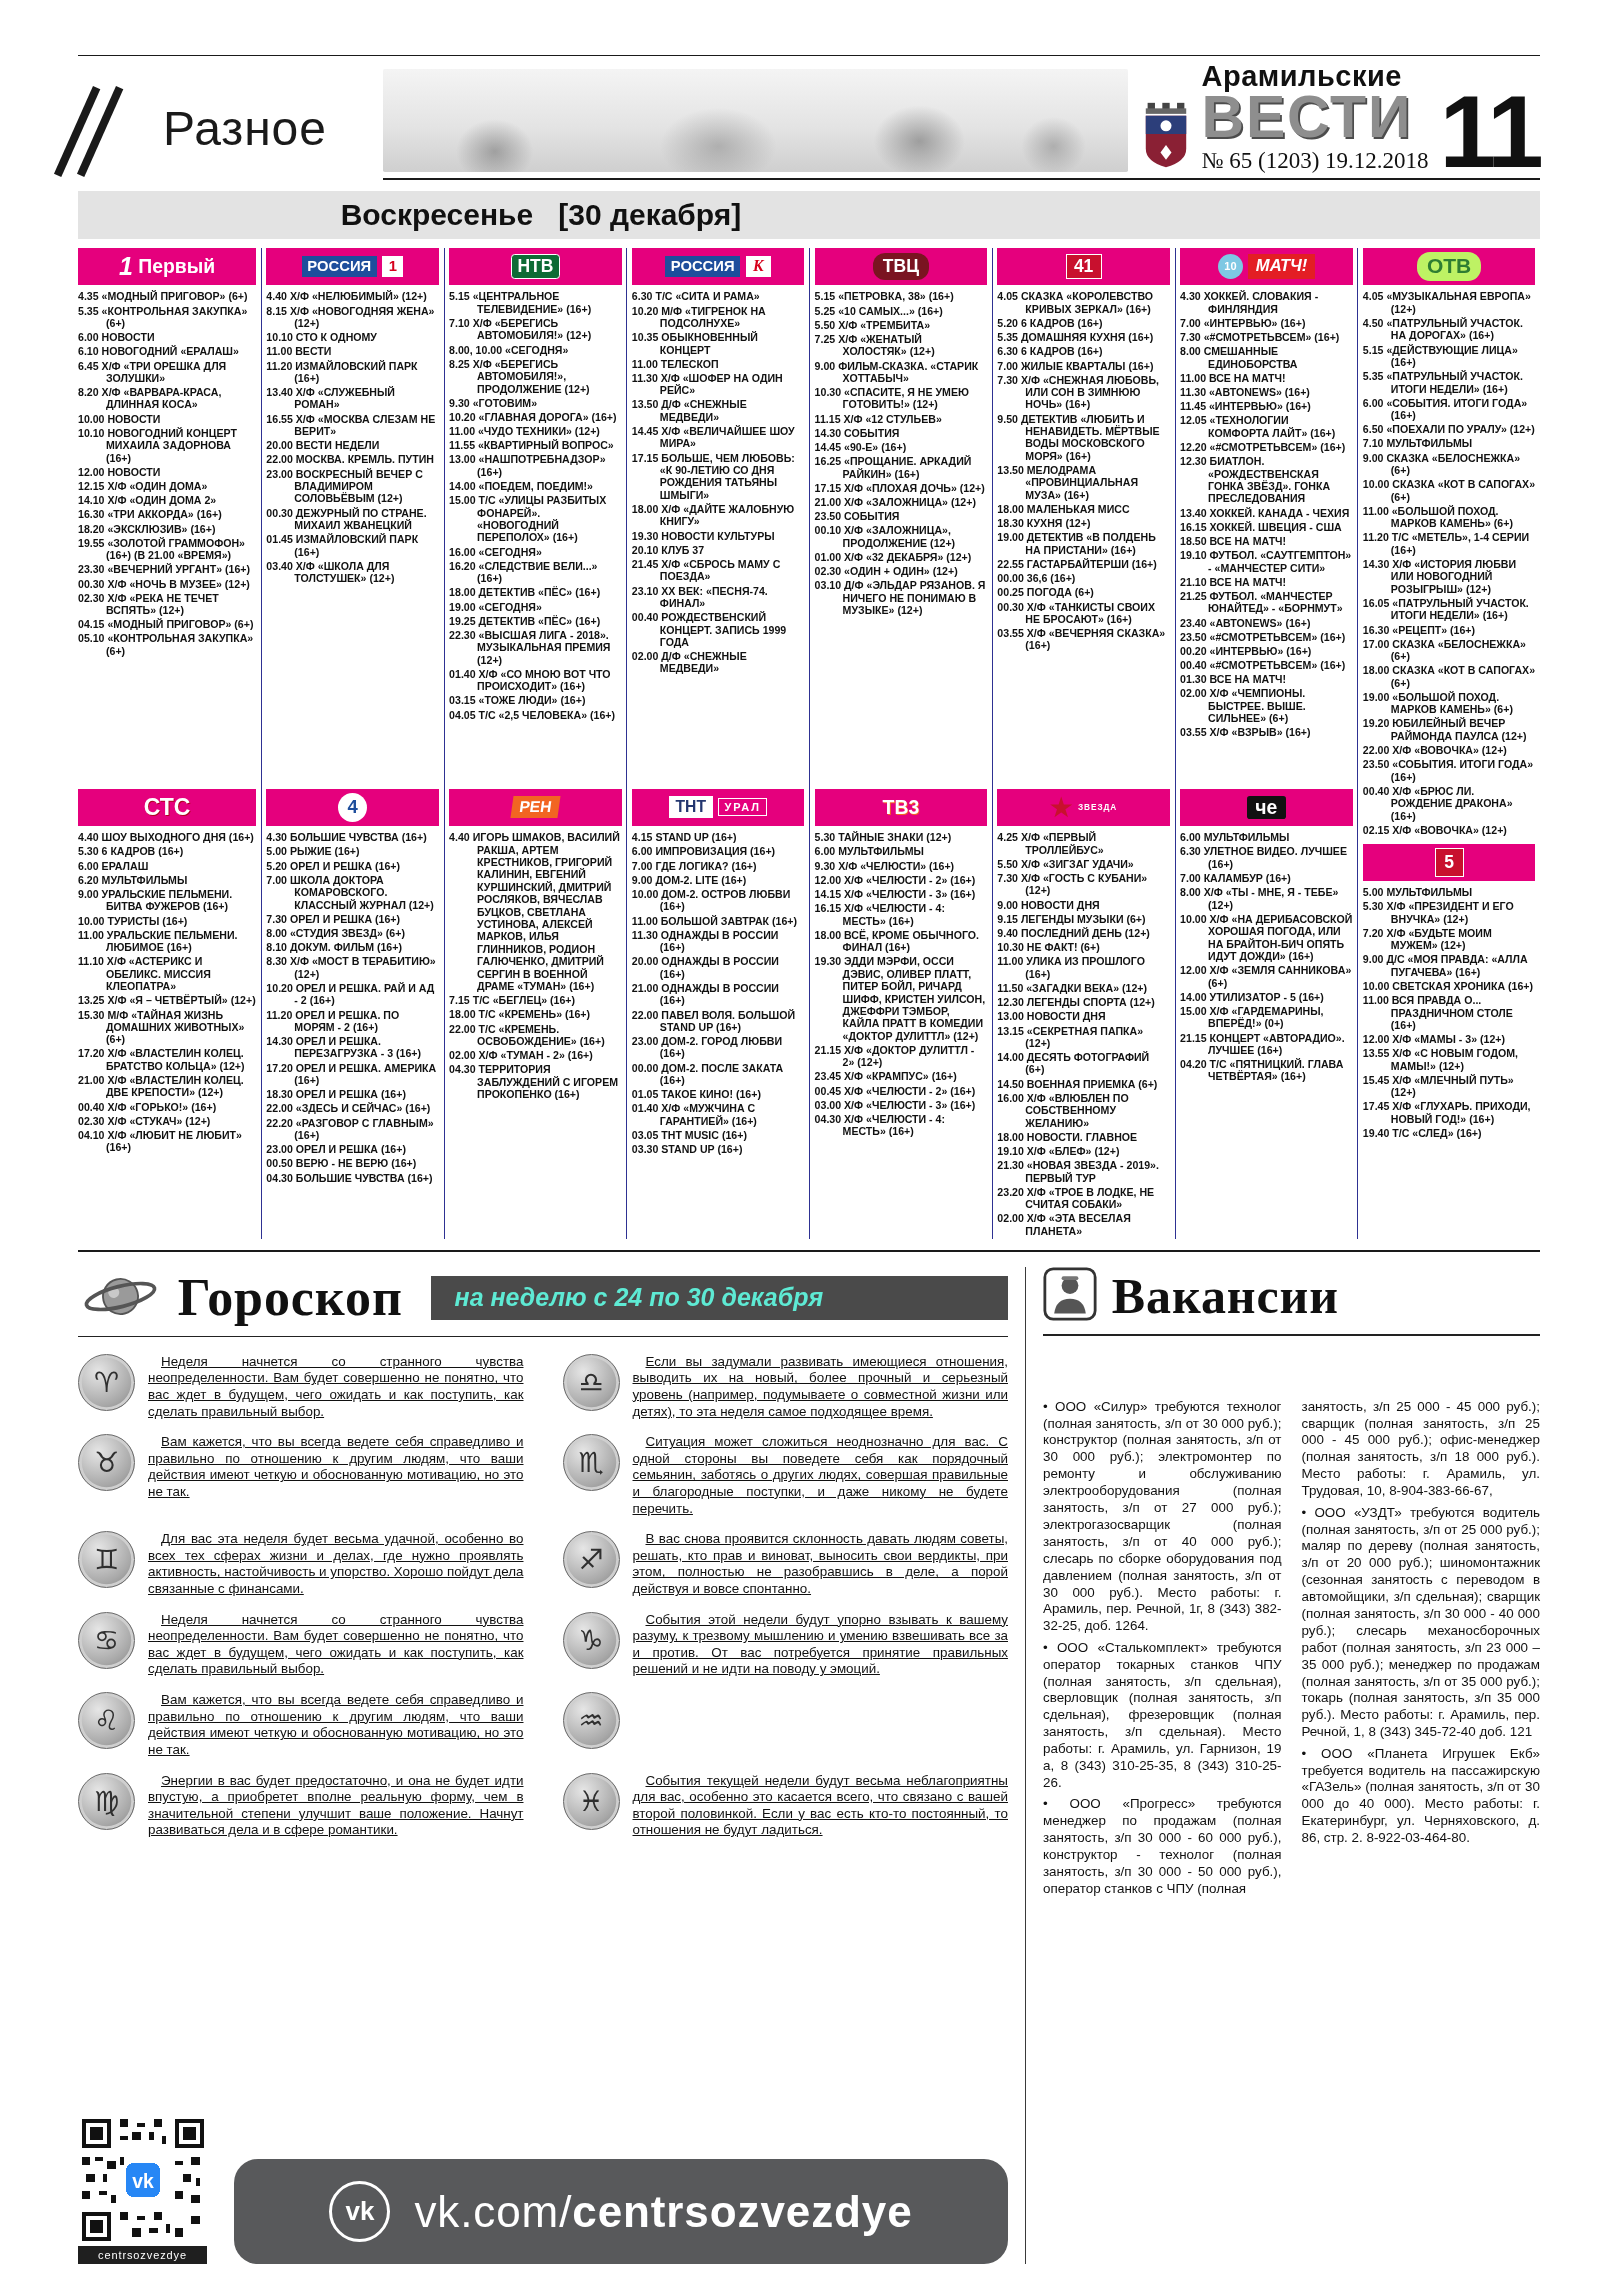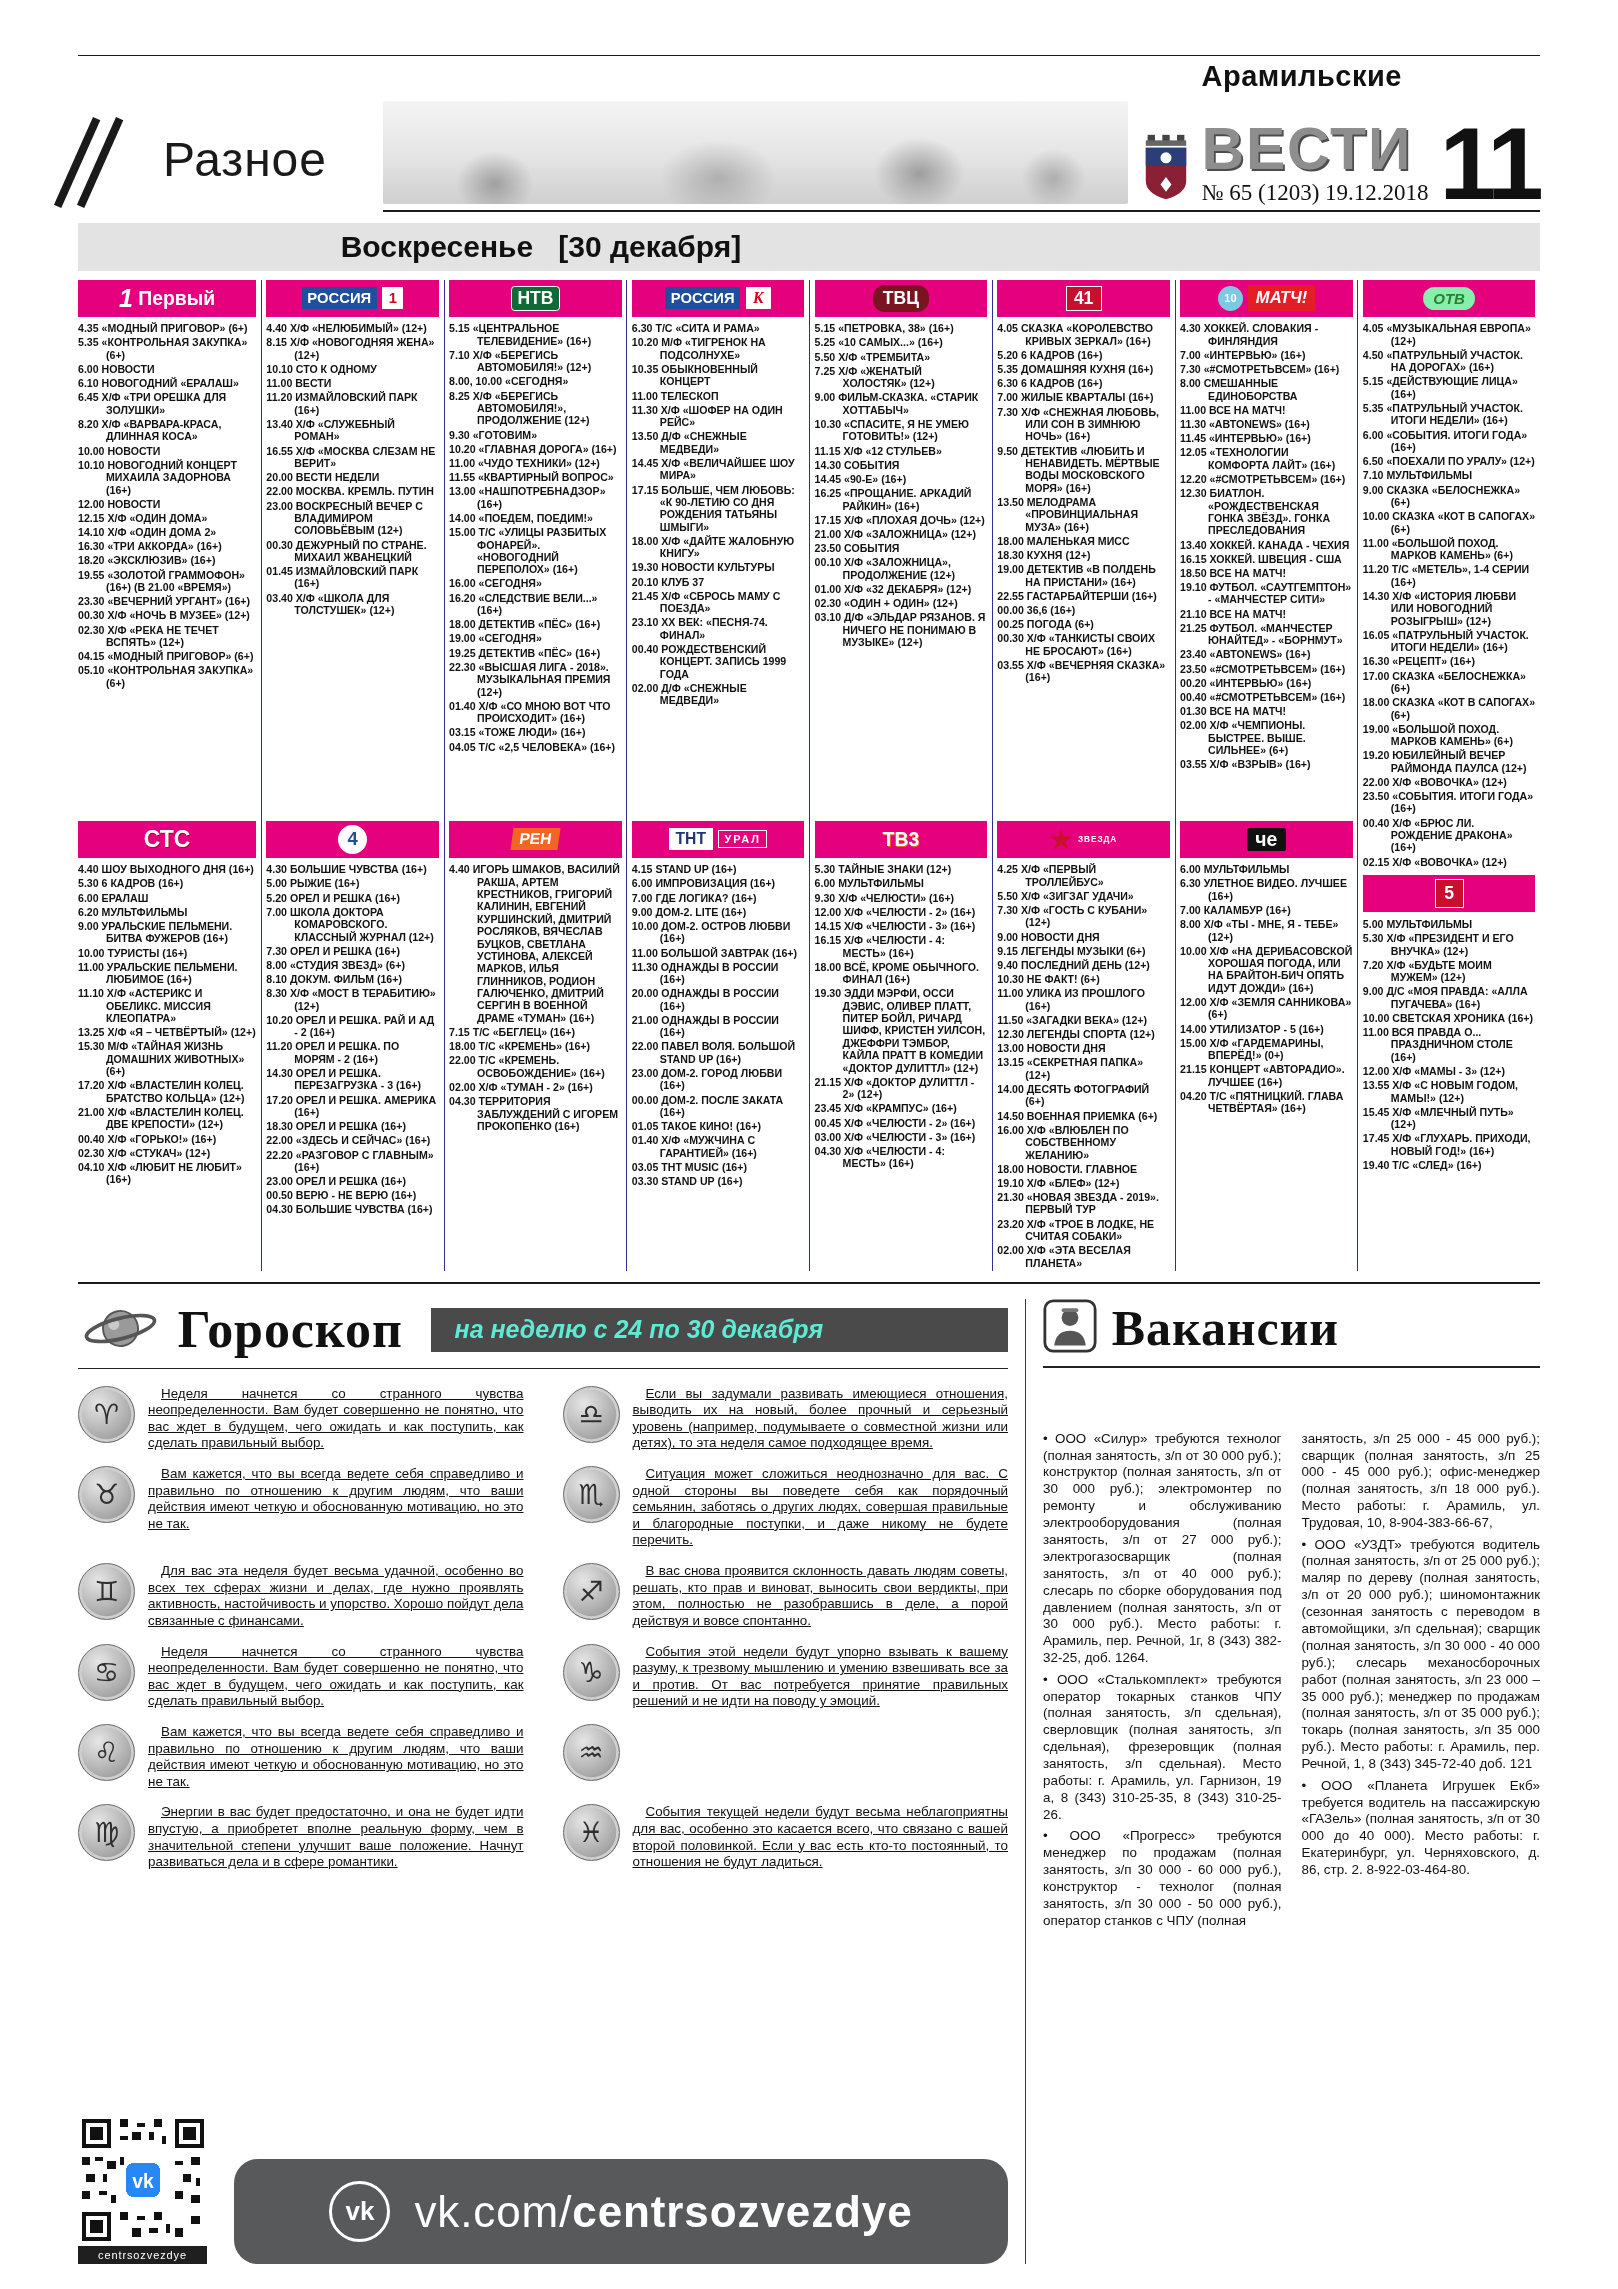--- a/index.html
+++ b/index.html
@@ -24,21 +24,21 @@
       radial-gradient(55px 46px at 15% 80%, rgba(90,90,90,.45), transparent 70%),
       radial-gradient(83px 55px at 45% 75%, rgba(110,110,110,.4), transparent 70%),
       radial-gradient(65px 51px at 72% 70%, rgba(95,95,95,.5), transparent 70%),
       radial-gradient(46px 42px at 90% 75%, rgba(120,120,120,.45), transparent 70%),
       linear-gradient(#f4f4f4 0%, #e4e4e4 55%, #cfcfcf 100%);
   }
   .masthead { display:flex; align-items:flex-end; gap:11px; padding-left:13px; }
   .crest { flex:none; }
   .mast-col { text-align:left; line-height:1; }
   .mast-top { font-size:29px; font-weight:bold; letter-spacing:0.5px; }
-  .mast-name { font-size:59px; font-weight:bold; color:#8e8e8e; letter-spacing:1.8px; text-shadow:1.8px 1.8px 0 #4c4c4c; line-height:.9;margin-top:32px; }
+  .mast-name { font-size:59px; font-weight:bold; color:#8e8e8e; letter-spacing:1.8px; text-shadow:1.8px 1.8px 0 #4c4c4c; line-height:.9; }
   .mast-issue { font-family:"Liberation Serif", serif; font-size:23px; margin-top:5.5px; }
   .mast-page { font-size:102px; font-weight:bold; line-height:.78; letter-spacing:-3.7px; }
   
   .day-bar { margin-top:11px; height:48px; background:#e3e3e3; display:flex; align-items:center; }
   .day-text { margin:0 auto; transform:translateX(-268px); font-size:30px; font-weight:bold; white-space:pre; }
   
   .tv-grid { display:grid; grid-template-columns:repeat(8,1fr); margin-top:9.2px; border-bottom:2.8px solid #1a1a1a; padding-bottom:11px; }
   .tv-col { padding:0 4.6px; border-left:0.9px solid #2e3192; }
   .tv-col:first-child { border-left:none; padding-left:0; }
   .ch-header { background:#e5007d; height:37px; display:flex; align-items:center; justify-content:center; gap:5.5px; margin-bottom:5.5px; overflow:hidden; }
@@ -50,21 +50,21 @@
   .b-one { font-size:25px; font-style:italic; }
   .t-white { font-size:19.4px; }
   .b-ros { background:#1e4e9c; padding:2.8px 5.5px; font-size:14.8px; }
   .b-ros1 { background:#fff; color:#d6001c; padding:2.8px 6.5px; font-size:14.8px; }
   .b-rosk { background:#fff; color:#d6001c; font-family:"Liberation Serif", serif; font-style:italic; padding:1.8px 7.4px; font-size:15.7px; }
   .b-ntv { background:#0d6b35; border:1.8px solid #fff; border-radius:3.7px; padding:0.9px 5.5px; font-size:17.5px; }
   .b-tvc { background:#7a1421; border-radius:12px; padding:2.8px 10px; font-size:17.5px; }
   .b-41 { background:#c8102e; border:1.8px solid #fff; padding:0.9px 7.4px; font-size:17.5px; }
   .b-ten { background:#7ec8e3; border-radius:50%; width:25px; height:25px; font-size:11px; }
   .b-match { background:#e31e24; font-style:italic; padding:2.8px 7.4px; font-size:16.6px; }
-  .b-otv { background:#86efac; color:#2e7d32; border-radius:13px; padding:2.8px 10px; font-size:15px;font-style:italic; }
+  .b-otv { background:#bef264; color:#2e7d32; border-radius:13px; padding:2.8px 10px; font-size:21px; }
   .b-sts { color:#ffffff; font-size:23px; text-shadow:0.9px 0.9px 0 #b00020; }
   .b-4 { background:#fff; color:#1e4e9c; border-radius:50%; width:29px; height:29px; font-size:18.5px; }
   .b-ren { background:#f26522; padding:1.8px 7.4px; font-size:15.7px; transform:skewX(-8deg); }
   .b-tnt { background:#fff; color:#23366f; padding:1.8px 6.5px; font-size:15.7px; }
   .b-ural { border:0.9px solid #fff; padding:1.8px 5.5px; font-size:11px; letter-spacing:1.8px; }
   .b-tv3 { font-size:19.4px; text-shadow:0.9px 0.9px 0 #f26522; }
   .b-star { color:#c8102e; font-size:25px; line-height:1; }
   .b-star-label { font-size:8.3px; letter-spacing:0.9px; }
   .b-che { background:#111; border-radius:2.8px; padding:0 8.3px; font-size:19.4px; }
   .b-5 { background:#c8102e; border:1.8px solid #fff; width:29px; height:29px; font-size:17.5px; }

